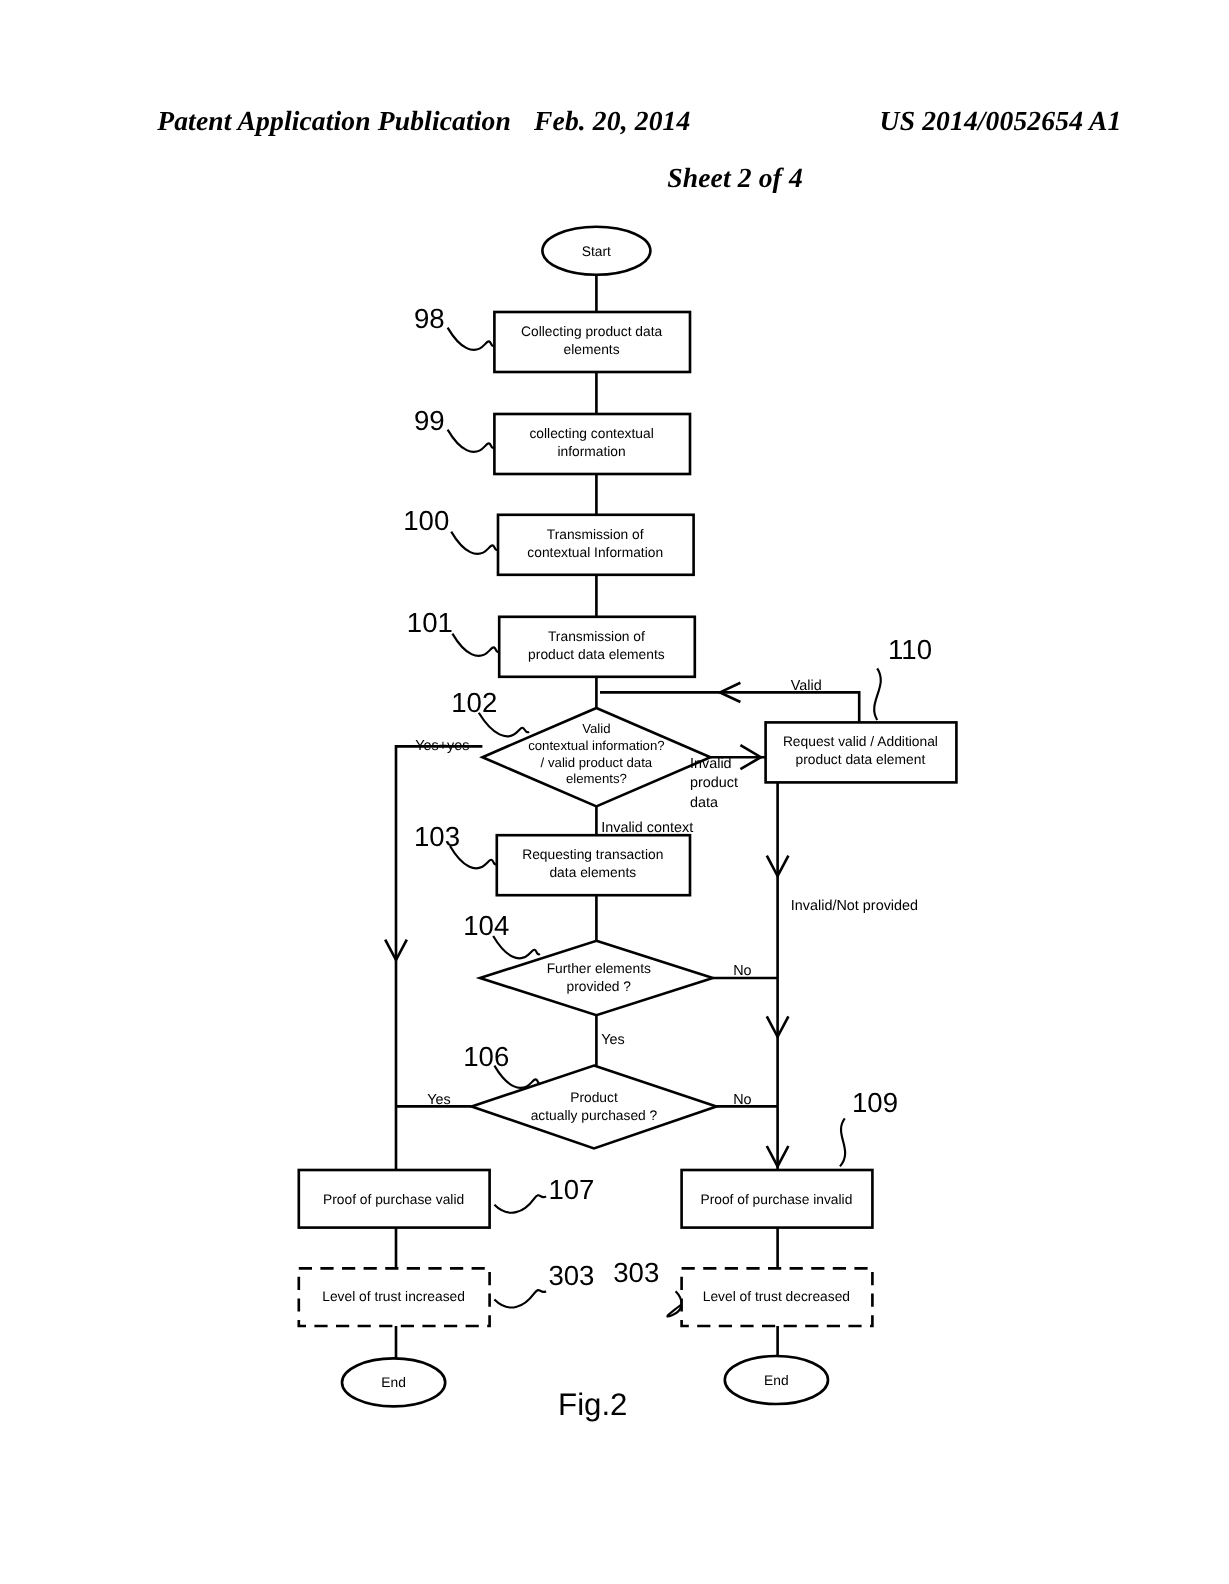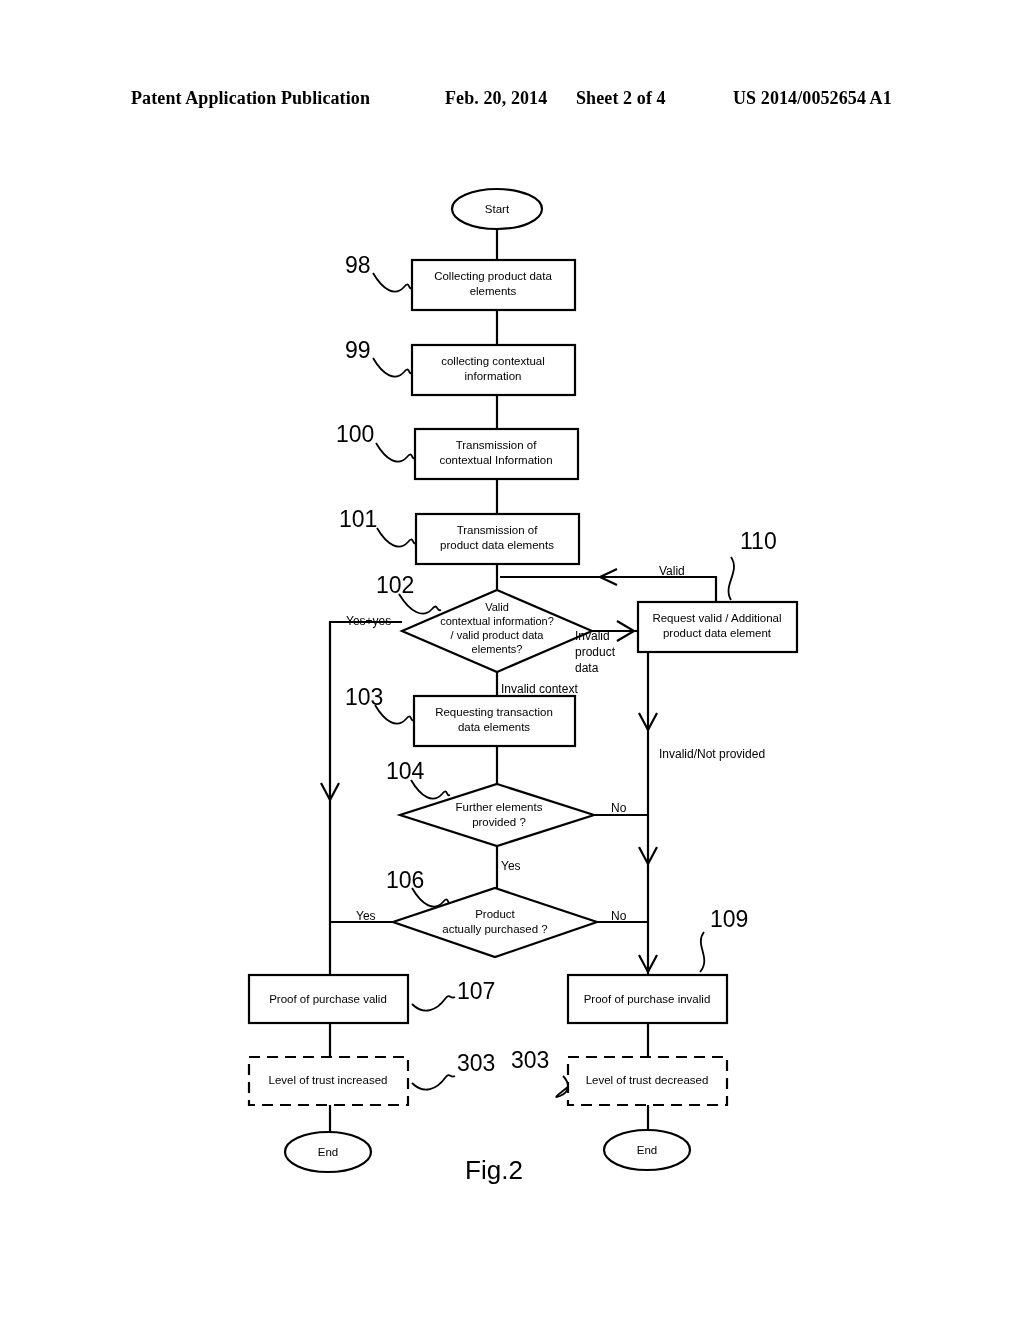--- a/index.html
+++ b/index.html
@@ -17,31 +17,32 @@
   }
   
   .patent-header {
     position: absolute;
     top: 84px;
     left: 0;
     width: 876px;
     height: 32px;
     font-family: "Liberation Serif", serif;
     font-weight: bold;
-    font-size: 18px;
+    font-size: 23px;
     letter-spacing: 0.1px;
+    font-style: italic;
   }
   .patent-header .hdr-cell {
     position: absolute;
     white-space: nowrap;
     top: 4px;
   }
   .hdr-pub   { left: 131px; }
   .hdr-date  { left: 445px; }
-  .hdr-sheet { left: 576px; }
+  .hdr-sheet { left: 556px; margin-top: 48px; }
   .hdr-num   { left: 733px; }
 
   
   #flow-svg {
     position: absolute;
     top: 0;
     left: 0;
     width: 1024px;
     height: 1320px;
   }

